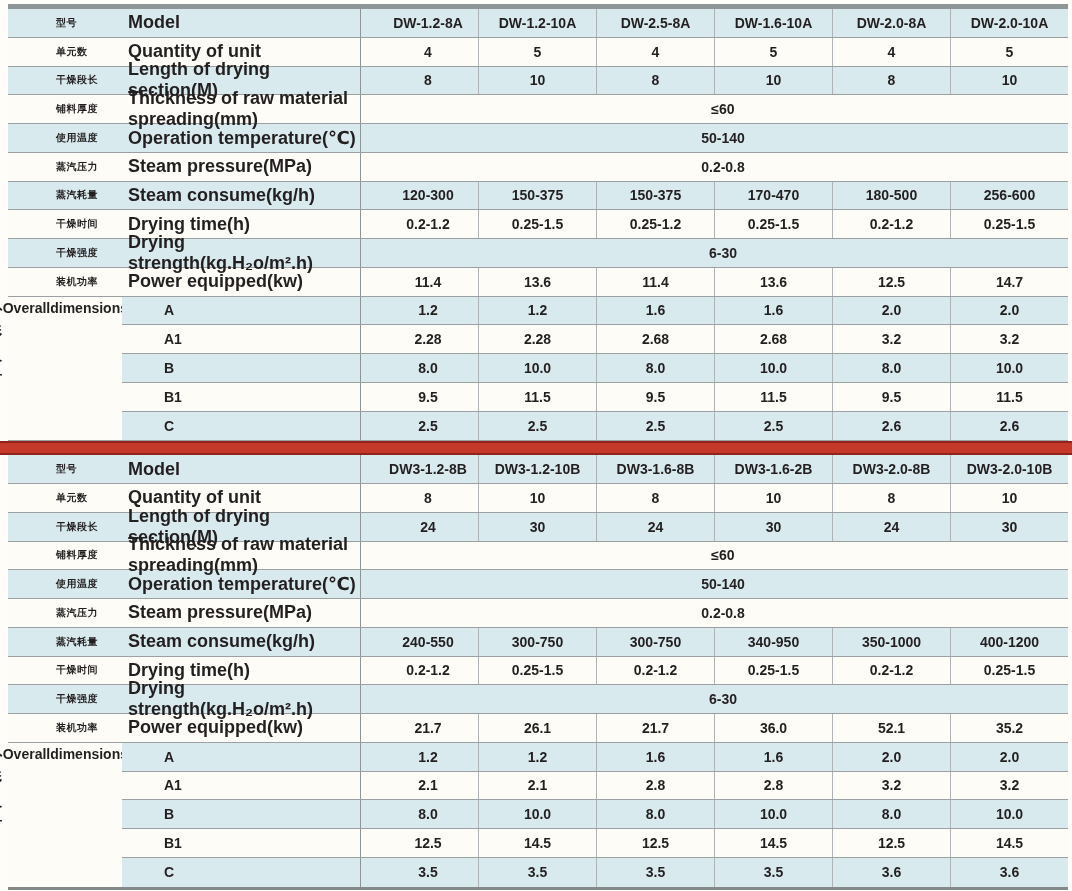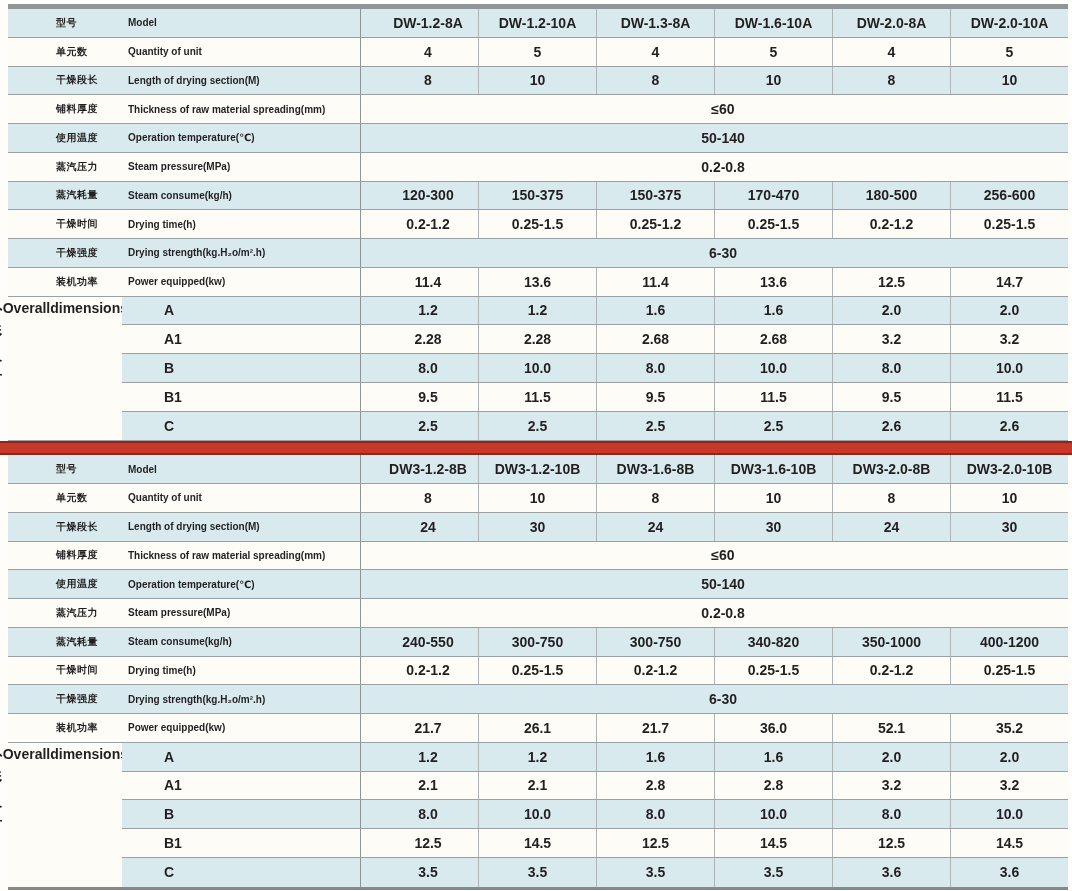--- a/index.html
+++ b/index.html
@@ -5,21 +5,21 @@
   html,body{margin:0;padding:0;background:#ffffff;}
   .page{position:relative;width:1072px;height:891px;background:#fefdfa;overflow:hidden;
         font-family:"Liberation Sans","DejaVu Sans",sans-serif;font-weight:bold;color:#231f20;}
   .topbar{height:5px;background:var(--graybar,#8f9697);margin:4px 4px 0 8px;width:1060px;}
   .tbl{width:1060px;margin-left:8px;}
   .tbl-a{border-bottom:1.4px solid #9ba1a2;}
   .tbl-b{border-bottom:3px solid #84898a;}
   .row{display:flex;height:28.75px;border-bottom:1.4px solid #9ba1a2;box-sizing:border-box;}
   .label{width:352px;display:flex;align-items:center;box-sizing:border-box;}
   .cn{width:72px;padding-left:21px;font-size:10px;letter-spacing:0.5px;flex-shrink:0;margin-left:27px;}
-  .en{font-size:10px;}
+  .en{font-size:18px;}
   .c{width:118px;display:flex;align-items:center;justify-content:center;font-size:14px;
      box-sizing:border-box;border-left:1px solid #aeb4b5;}
   .c.f{border-left:1.6px solid #8e9596;padding-left:17px;}
   .c.m{width:708px;}
   .bl{background:var(--blue,#d8eaee);}
   .wh{background:var(--cream,#fdfcf6);}
   .dims{display:flex;}
   .dims-left{width:114px;box-sizing:border-box;padding-left:7px;display:flex;flex-direction:row;
              justify-content:center;background:var(--cream,#fdfcf6);font-size:14px;line-height:23px;}
   .dims-left .cnline{font-size:15px;letter-spacing:0.5px;}
@@ -38,21 +38,21 @@
 
   <div class="tbl tbl-a">
 
     <div class="row bl">
       <div class="label">
         <span class="cn">型号</span>
         <span class="en">Model</span>
       </div>
       <div class="c f">DW-1.2-8A</div>
       <div class="c">DW-1.2-10A</div>
-      <div class="c">DW-1.3-8A</div>
+      <div class="c">DW-2.5-8A</div>
       <div class="c">DW-1.6-10A</div>
       <div class="c">DW-2.0-8A</div>
       <div class="c">DW-2.0-10A</div>
     </div>
 
     <div class="row wh">
       <div class="label">
         <span class="cn">单元数</span>
         <span class="en">Quantity of unit</span>
       </div>
@@ -209,21 +209,21 @@
   <div class="tbl tbl-b">
 
     <div class="row bl">
       <div class="label">
         <span class="cn">型号</span>
         <span class="en">Model</span>
       </div>
       <div class="c f">DW3-1.2-8B</div>
       <div class="c">DW3-1.2-10B</div>
       <div class="c">DW3-1.6-8B</div>
-      <div class="c">DW3-1.6-10B</div>
+      <div class="c">DW3-1.6-2B</div>
       <div class="c">DW3-2.0-8B</div>
       <div class="c">DW3-2.0-10B</div>
     </div>
 
     <div class="row wh">
       <div class="label">
         <span class="cn">单元数</span>
         <span class="en">Quantity of unit</span>
       </div>
       <div class="c f">8</div>
@@ -272,21 +272,21 @@
     </div>
 
     <div class="row bl">
       <div class="label">
         <span class="cn">蒸汽耗量</span>
         <span class="en">Steam consume(kg/h)</span>
       </div>
       <div class="c f">240-550</div>
       <div class="c">300-750</div>
       <div class="c">300-750</div>
-      <div class="c">340-820</div>
+      <div class="c">340-950</div>
       <div class="c">350-1000</div>
       <div class="c">400-1200</div>
     </div>
 
     <div class="row wh">
       <div class="label">
         <span class="cn">干燥时间</span>
         <span class="en">Drying time(h)</span>
       </div>
       <div class="c f">0.2-1.2</div>

